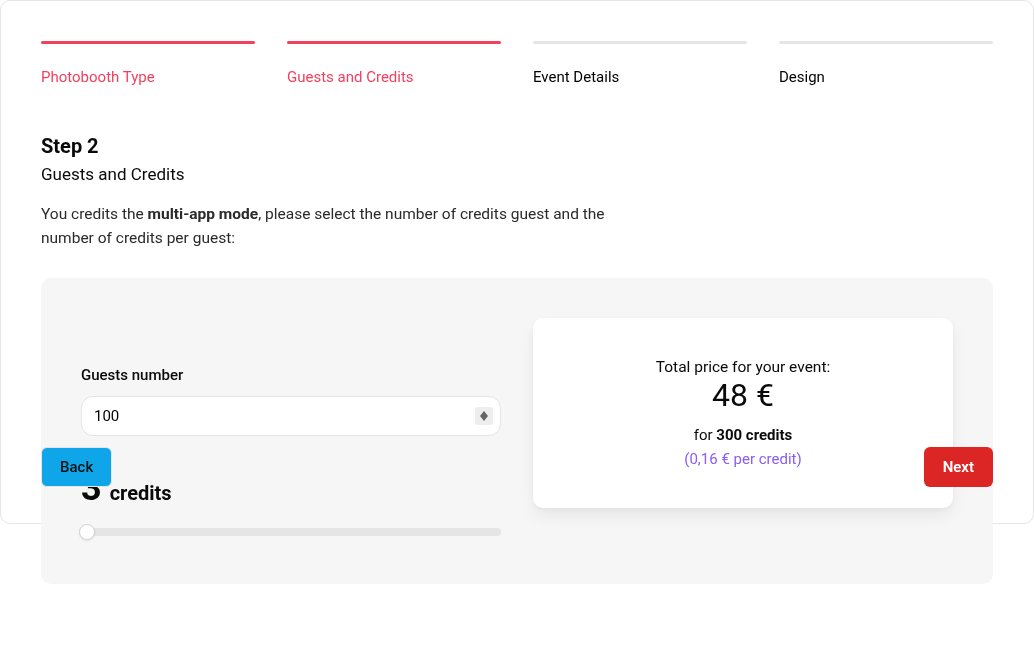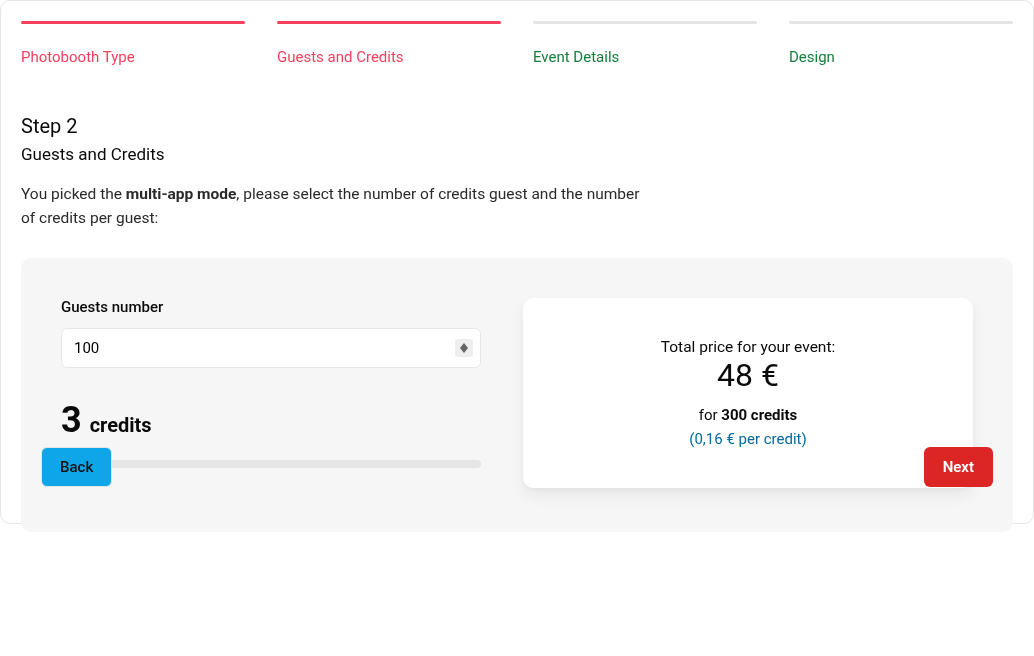--- a/index.html
+++ b/index.html
@@ -10,21 +10,21 @@
     width: 1034px;
     height: 656px;
     overflow: hidden;
   }
   .card {
     width: 1034px;
     height: 524px;
     border: 1px solid #e5e5e5;
     border-radius: 10px;
     background: #fff;
-    padding: 20px;
+    padding: 40px;
     position: relative;
   }
   .steps {
     display: flex;
     gap: 32px;
     margin-bottom: 48px;
   }
   .step {
     flex: 1;
   }
@@ -32,28 +32,28 @@
     height: 3px;
     border-radius: 2px;
     background: #e5e5e5;
     margin-bottom: 24px;
   }
   .step.active .bar, .step.done .bar {
     background: #f43f5e;
   }
   .step .label {
     font-size: 15px;
-    color: #15803d;
+    color: #000000;
   }
   .step.active .label, .step.done .label {
     color: #f43f5e;
   }
   .step-title {
     font-size: 20px;
-    font-weight: 400;
+    font-weight: 700;
     margin-bottom: 6px;
   }
   .step-sub {
     font-size: 17px;
     font-weight: 400;
     margin-bottom: 18px;
   }
   .desc {
     font-size: 15.5px;
     color: #2a2a2a;
@@ -65,39 +65,40 @@
   .panel {
     background: #f6f6f7;
     border-radius: 10px;
     padding: 40px 40px 44px 40px;
     display: flex;
     gap: 32px;
     align-items: flex-start;
   }
   .left {
     flex: 0 0 420px;
+    margin-top: 48px;
   }
   .right {
     margin-left:auto;
     width: 450px;
   }
   .field-label {
     font-size: 15px;
     font-weight: 500;
     margin-bottom: 12px;
     display:block;
   }
   .select-wrap {
     position: relative;
   }
   .select {
     width: 100%;
     height: 40px;
     border: 1px solid #e5e5e5;
-    border-radius: 6px;
+    border-radius: 12px;
     background: #fff;
     padding: 0 36px 0 12px;
     font-size: 15px;
     font-family: inherit;
     outline: none;
   }
   .spinner-icon {
     position: absolute;
     right: 8px;
     top: 50%;
@@ -165,21 +166,21 @@
   .price-title {
     font-size: 15.5px;
   }
   .price-amount {
     font-size: 32px;
     font-weight: 400;
     margin-bottom: 12px;
   }
   .price-line2 { font-size: 15px; margin-bottom: 6px; }
   .price-line2 b { font-weight: 700; text-align: center; }
-  .price-line3 { font-size: 15px; color: #0369a1; }
+  .price-line3 { font-size: 15px; color: #8b5cf6; }
   .footer {
     position: absolute;
     left: 40px;
     right: 40px;
     bottom: 36px;
     display: flex;
     justify-content: space-between;
     align-items: center;
   }
   .btn {
@@ -224,21 +225,21 @@
     <div class="step">
       <div class="bar"></div>
       <div class="label">Design</div>
     </div>
   </div>
 
   <div class="step-title">Step 2</div>
   <div class="step-sub">Guests and Credits</div>
 
   <p class="desc">
-    <span>You picked the </span><b>multi-app mode</b><span>, please select the number of credits guest and the number of credits per guest:</span>
+    <span>You credits the </span><b>multi-app mode</b><span>, please select the number of credits guest and the number of credits per guest:</span>
   </p>
 
   <div class="panel">
     <div class="left">
       <label class="field-label">Guests number</label>
       <div class="select-wrap">
         <input class="select" type="text" readonly="" value="100" style="">
         <span class="spinner-icon">
           <svg width="8" height="5" viewBox="0 0 8 5">
               <path d="M4 0 L8 5 L0 5 Z" fill="#666"></path>

